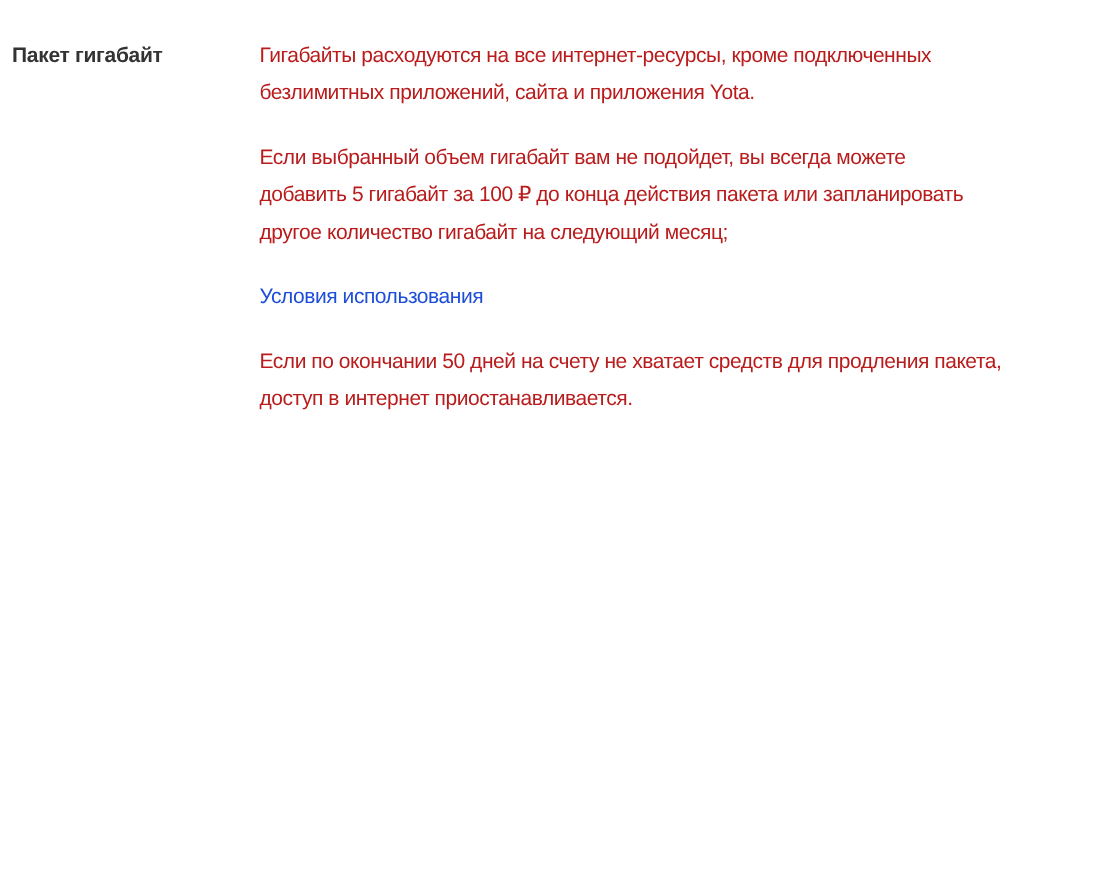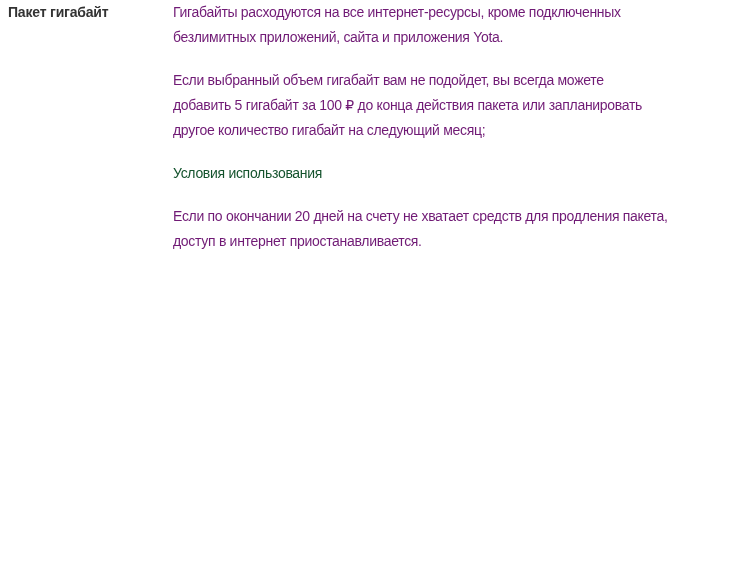--- a/index.html
+++ b/index.html
@@ -9,21 +9,21 @@
   body {
     width: 744px;
     height: 583px;
     background: #ffffff;
     overflow: hidden;
     font-family: "Liberation Sans", "DejaVu Sans", sans-serif;
   }
   .layout {
     display: flex;
     box-sizing: border-box;
-    padding-top: 0;
+    padding-top: 24px;
     width: 744px;
   }
   .label-col {
     flex: none;
     width: 173px;
     box-sizing: border-box;
     padding-left: 8px;
   }
   .row-label {
     font-size: 14px;
@@ -34,38 +34,38 @@
   }
   .content-col {
     flex: none;
     width: 557px;
   }
   p.para {
     margin: 0 0 18px 0;
     font-size: 14px;
     line-height: 25px;
     letter-spacing: -0.3px;
-    color: #701a75;
+    color: #b91c1c;
     white-space: pre-line;
   }
   p.para.subheading {
-    color: #14532d;
+    color: #1d4ed8;
   }
 </style>
 </head>
 <body>
 
 <div class="layout">
   <div class="label-col">
     <div class="row-label">Пакет гигабайт</div>
   </div>
   <div class="content-col">
 
   <p class="para">Гигабайты расходуются на все интернет-ресурсы, кроме подключенных
 безлимитных приложений, сайта и приложения Yota.</p>
       <p class="para">Если выбранный объем гигабайт вам не подойдет, вы всегда можете
 добавить 5 гигабайт за 100 ₽ до конца действия пакета или запланировать
 другое количество гигабайт на следующий месяц;</p>
       <p class="para subheading">Условия использования</p>
-      <p class="para">Если по окончании 20 дней на счету не хватает средств для продления пакета,
+      <p class="para">Если по окончании 50 дней на счету не хватает средств для продления пакета,
 доступ в интернет приостанавливается.</p>
     </div>
 </div>
 
 </body></html>

